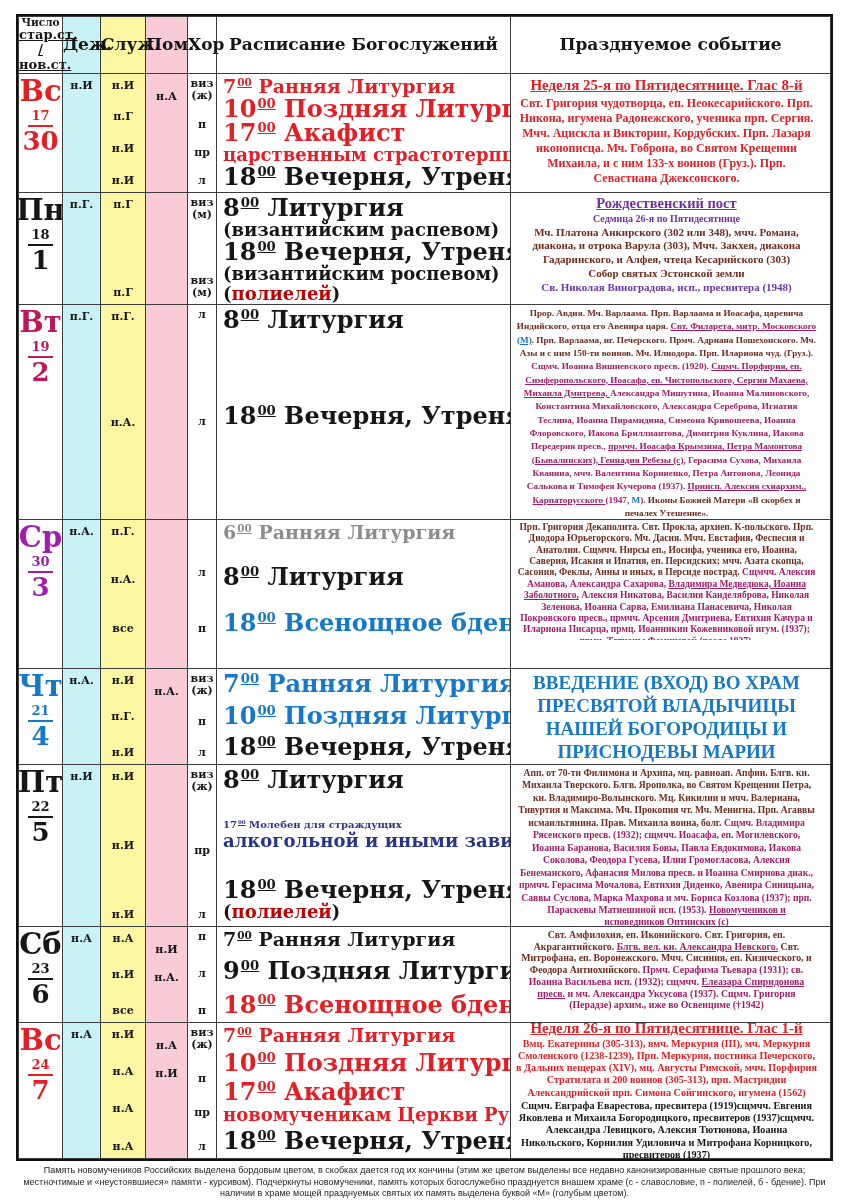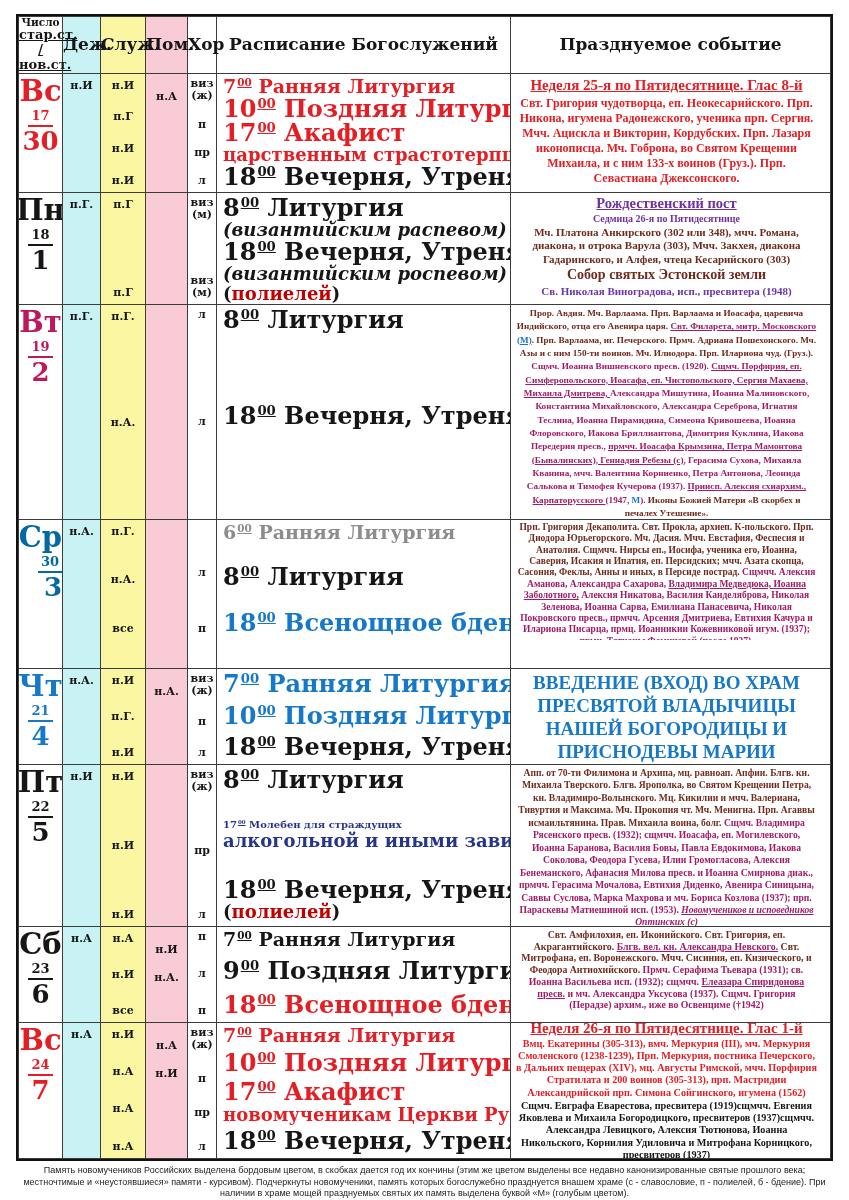--- a/index.html
+++ b/index.html
@@ -26,21 +26,21 @@
   .j-between{justify-content:space-between;}
   .hor-v{align-items:center;font-size:11px;padding:4px 0;justify-content:space-between;}
   .hor-line{line-height:1.15;text-align:center;}
   .sched-v{justify-content:space-between;padding:3px 2px 4px 6px;align-items:flex-start;}
   .entry-main{line-height:1.02;white-space:nowrap;}
   .sz-lg{font-size:24px;}
   .sz-md{font-size:19px;}
   .sz-sm{font-size:10px;}
   sup.mm{font-size:55%;text-decoration:underline;margin-left:1px;}
   .entry-sub{font-size:18px;line-height:1.08;white-space:nowrap;}
-  .it{font-style:italic;}
+  .it{}
   .u{text-decoration:underline;}
   .event-v{padding:2px 5px;justify-content:flex-start;}
   .epara{font-family:"Liberation Serif",serif;text-align:center;font-weight:bold;margin:0 8px 1px 0;}
   .footer{font-family:"Liberation Sans",sans-serif;font-weight:normal;font-size:9px;line-height:1.3;text-align:center;padding:4px 6px;color:#222;}
 </style>
 </head>
 <body>
 
 <div class="page">
   <div class="sheet">
@@ -181,21 +181,21 @@
                   <div class="entry-sub"><span class="it" style="color: rgb(22, 22, 22);">(византийским роспевом)</span></div>
                   <div class="entry-sub"><span style="color: rgb(22, 22, 22);">(</span><span style="color: rgb(192, 0, 0);">полиелей</span><span style="color: rgb(22, 22, 22);">)</span></div>
                 </div>
               </div>
             </td>
             <td class="event-cell">
               <div class="vfill event-v" style="height: 111px;">
                 <div class="epara" style="font-size: 14.5px; line-height: 1.2;"><span class="u " style="color: rgb(112, 48, 160);">Рождественский пост</span></div>
                 <div class="epara" style="font-size: 10px; line-height: 1.2;"><span style="color: rgb(112, 48, 160);">Седмица 26-я по Пятидесятнице</span></div>
                 <div class="epara" style="font-size: 11px; line-height: 1.2;"><span style="color: rgb(111, 43, 30);">Мч. Платона Анкирского (302 или 348), мчч. Романа, диакона, и отрока Варула (303), Мчч. Закхея, диакона Гадаринского, и Алфея, чтеца Кесарийского (303)</span></div>
-                <div class="epara" style="font-size: 14px; line-height: 1.2;"><span style="color: rgb(111, 43, 30);">Собор святых Эстонской земли</span></div>
+                <div class="epara" style="font-size: 11px; line-height: 1.2;"><span style="color: rgb(111, 43, 30);">Собор святых Эстонской земли</span></div>
                 <div class="epara" style="font-size: 11px; line-height: 1.2;"><span style="color: rgb(106, 53, 168);">Св. Николая Виноградова, исп., пресвитера (1948)</span></div>
               </div>
             </td>
           </tr>
           <tr class="row">
             <td class="date-cell">
               <div class="vfill date-v" style="height: 214px; color: #be185d;">
                 <div class="day">Вт</div>
                 <div class="odate">19</div>
                 <div class="ndate">2</div>
@@ -236,21 +236,21 @@
               </div>
             </td>
             <td class="event-cell">
               <div class="vfill event-v" style="height: 214px;">
                 <div class="epara" style="font-size: 9.2px; line-height: 1.45;"><span style="color: rgb(111, 43, 30);">Прор. Авдия. Мч. Варлаама. Прп. Варлаама и Иоасафа, царевича Индийского, отца его Авенира царя. </span><span class="u " style="color: rgb(162, 27, 102);">Свт. Филарета, митр. Московского </span><span class="u " style="color: rgb(22, 120, 200);">(М)</span><span style="color: rgb(111, 43, 30);">. </span><span style="color: rgb(111, 43, 30);">Прп. Варлаама, иг. Печерского. Прмч. Адриана Пошехонского. Мч. Азы и с ним 150-ти воинов. Мч. Илиодора. Прп. Илариона чуд. (Груз.). </span><span style="color: rgb(162, 27, 102);">Сщмч. Иоанна Вишневского пресв. (1920). </span><span class="u " style="color: rgb(162, 27, 102);">Сщмч. Порфирия, еп. Симферопольского, Иоасафа, еп. Чистопольского, Сергия Махаева, Михаила Дмитрева, </span><span style="color: rgb(162, 27, 102);">Александра Мишутина, Иоанна Малиновского, Константина Михайловского, Александра Сереброва, Игнатия Теслина, Иоанна Пирамидина, Симеона Кривошеева, Иоанна Флоровского, Иакова Бриллиантова, Димитрия Куклина, Иакова Передерия пресв., </span><span class="u " style="color: rgb(162, 27, 102);">прмчч. Иоасафа Крымзина, Петра Мамонтова (Бывалинских), Геннадия Ребезы (с)</span><span style="color: rgb(162, 27, 102);">, Герасима Сухова, Михаила Кванина, мчч. Валентина Корниенко, Петра Антонова, Леонида Салькова и Тимофея Кучерова (1937). </span><span class="u " style="color: rgb(162, 27, 102);">Приисп. Алексия схиархим., Карпаторусского </span><span style="color: rgb(162, 27, 102);">(1947, </span><span style="color: rgb(22, 120, 200);">М</span><span style="color: rgb(162, 27, 102);">). </span><span style="color: rgb(111, 43, 30);">Иконы Божией Матери «В скорбех и печалех Утешение».</span></div>
               </div>
             </td>
           </tr>
           <tr class="row">
             <td class="date-cell">
-              <div class="vfill date-v" style="height: 148px; color: #0369a1; align-items: flex-end;">
+              <div class="vfill date-v" style="height: 148px; color: #a21caf;">
                 <div class="day">Ср</div>
                 <div class="odate">30</div>
                 <div class="ndate">3</div>
               </div>
             </td>
             <td class="bg-cyan">
               <div class="vfill staff-v j-start" style="height: 120px;">
                 <div class="staff-item">н.А.</div>
               </div>
             </td>

